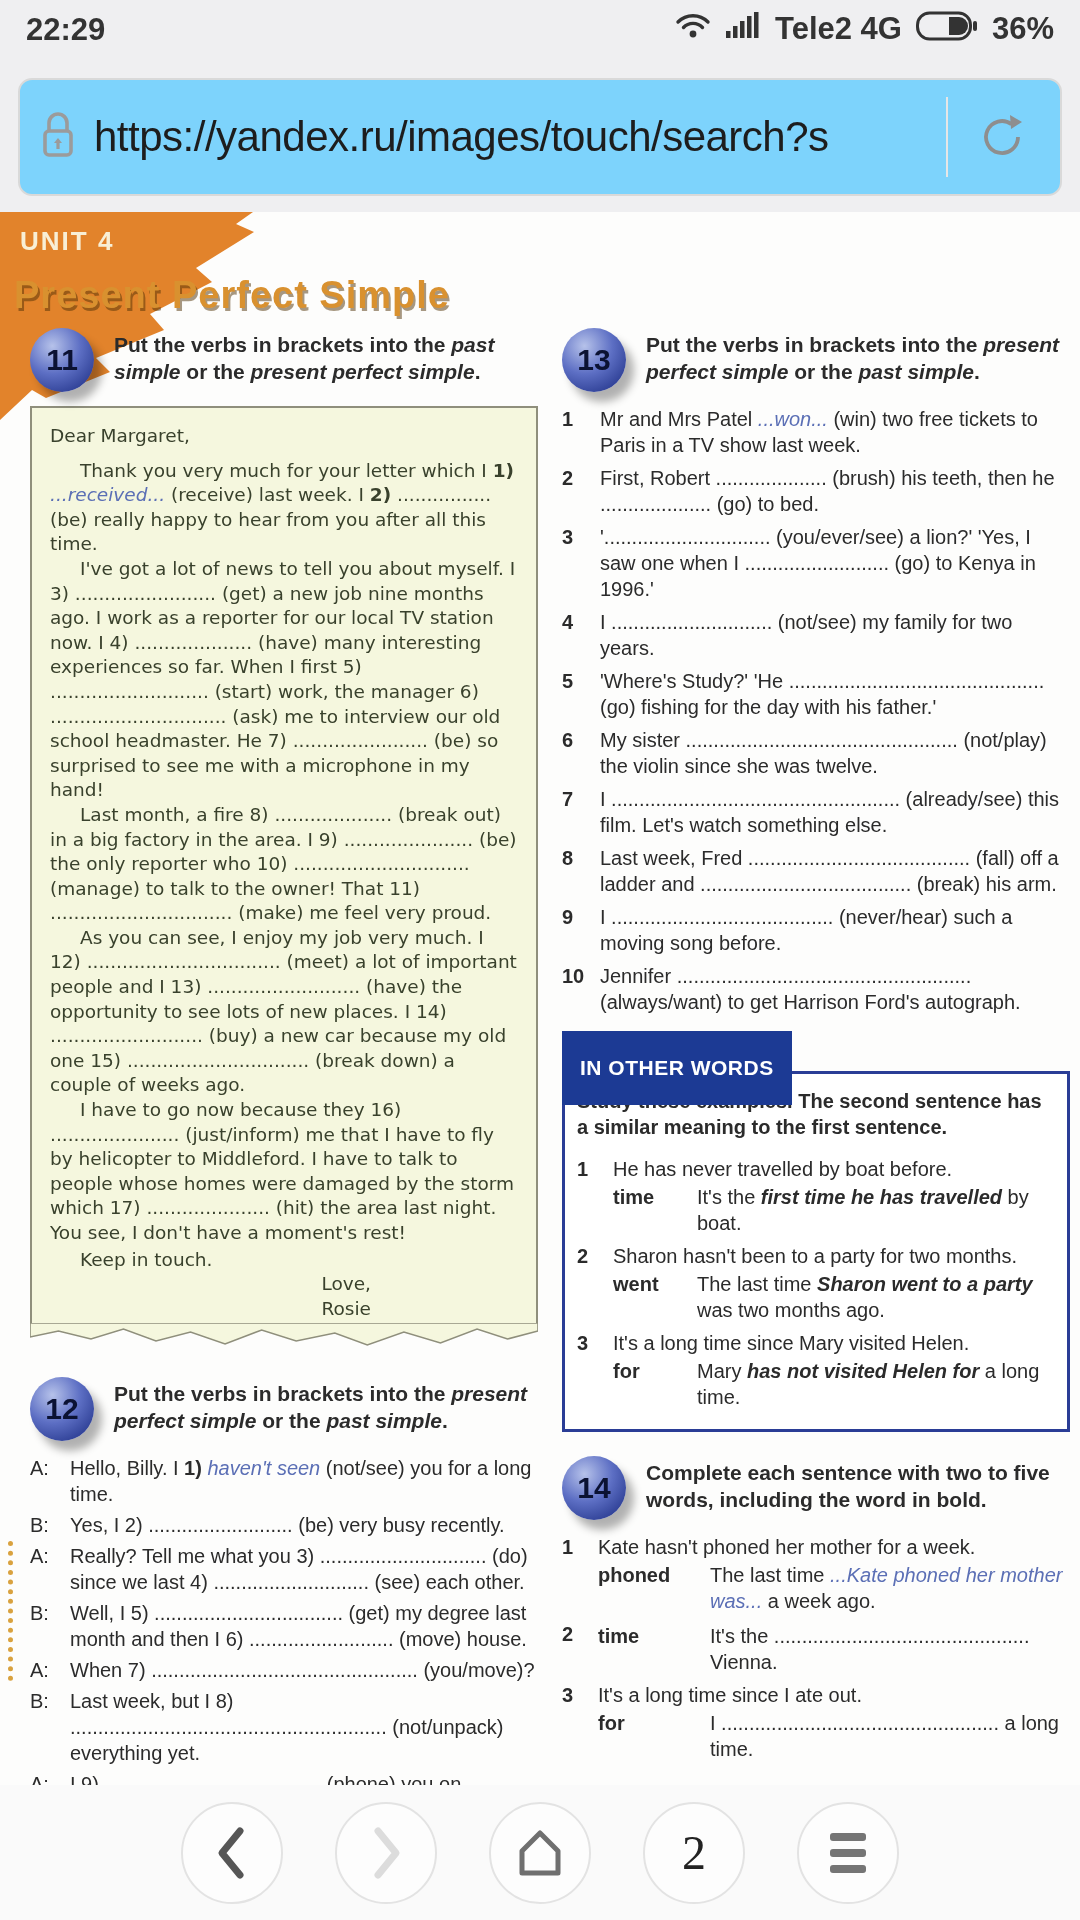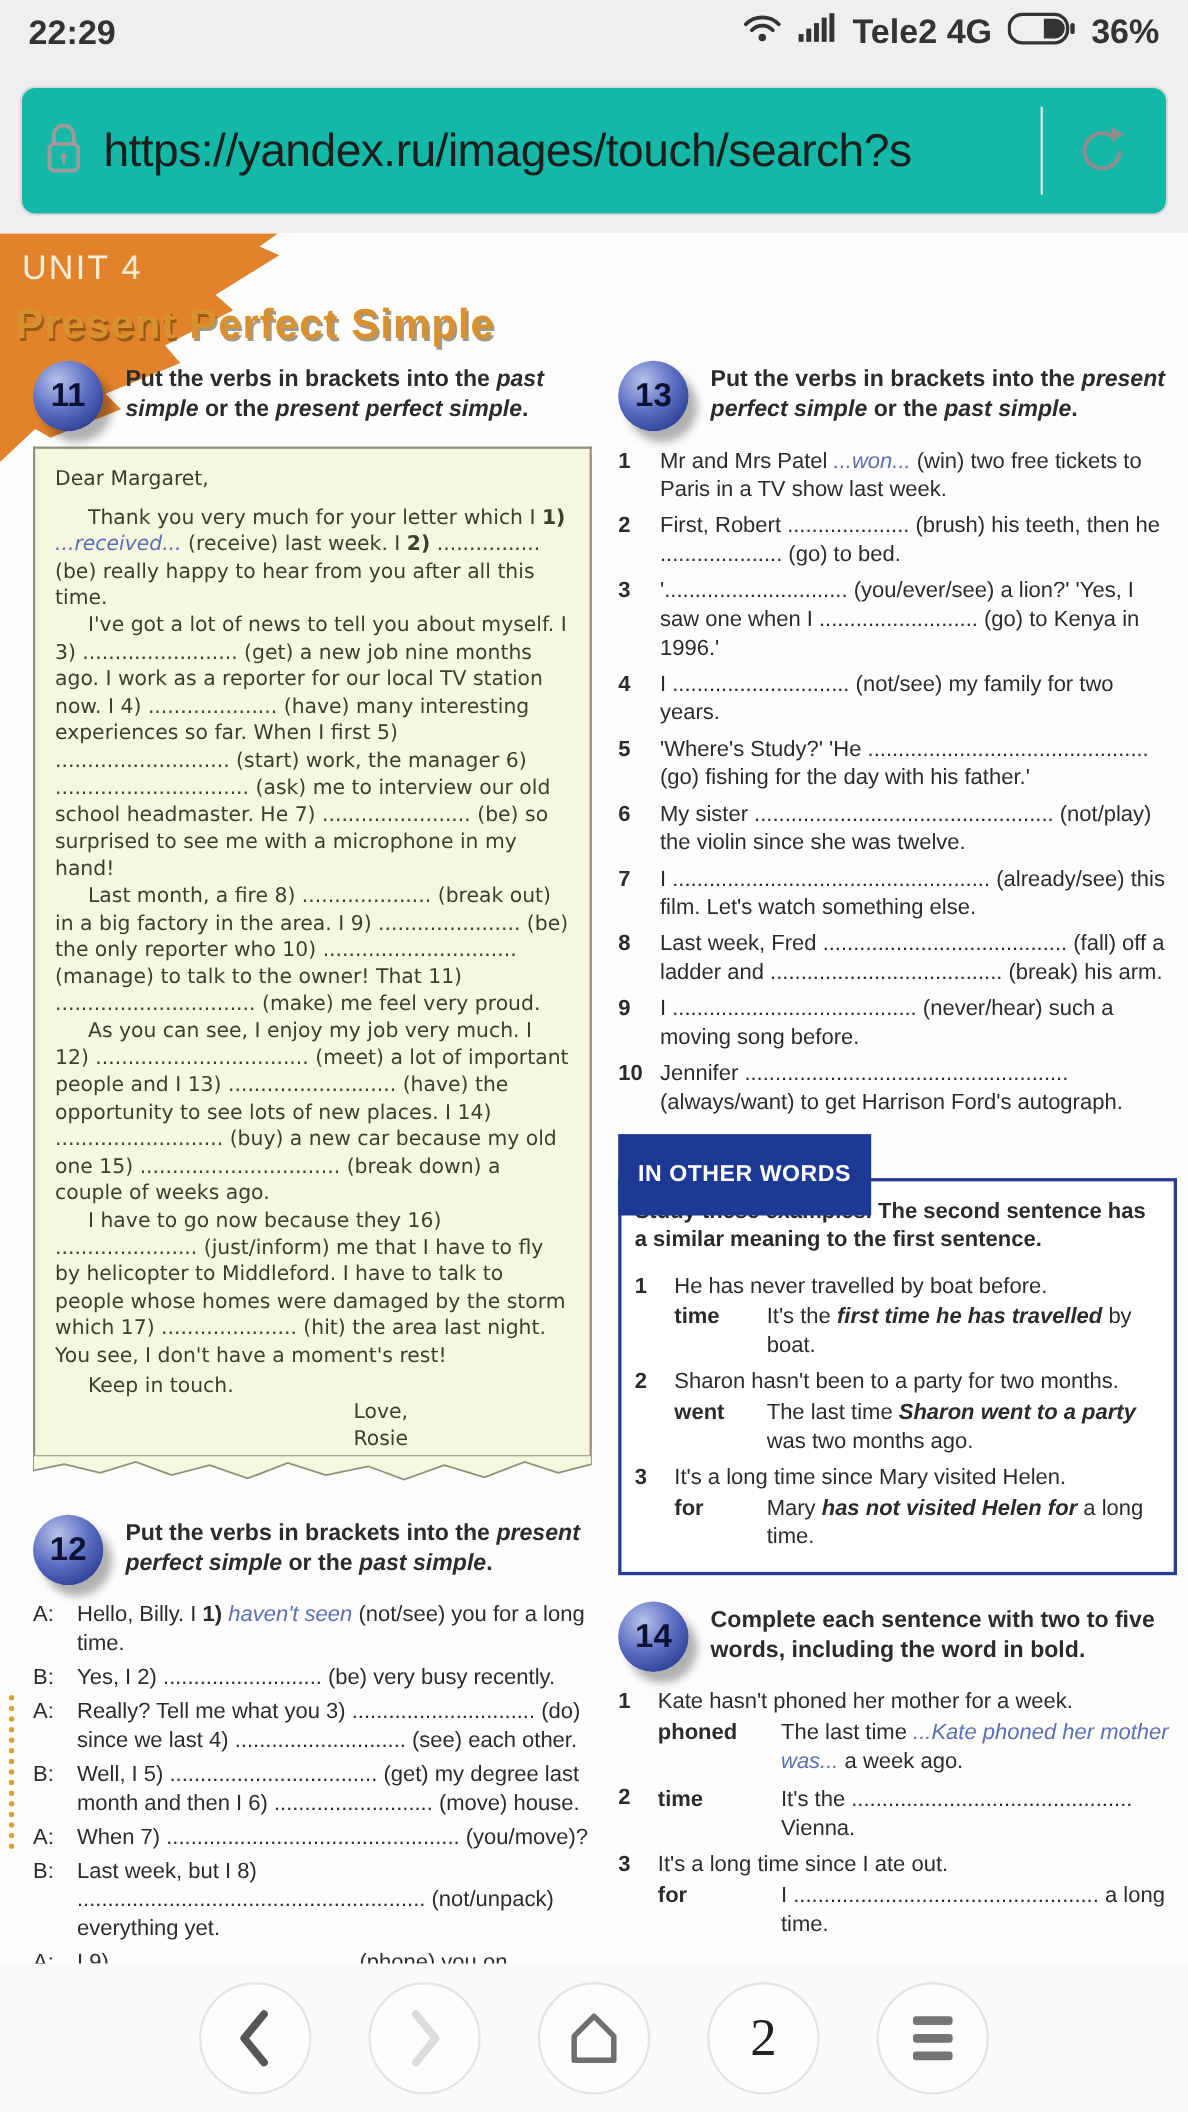--- a/index.html
+++ b/index.html
@@ -6,30 +6,30 @@
   body{width:1080px;height:1920px;position:relative;overflow:hidden;
        font-family:"Liberation Sans",sans-serif;background:#ffffff;color:#2b2b2b;}
 
   
   .status-bar{height:60px;background:#efeff1;display:flex;justify-content:space-between;
     align-items:center;padding:0 26px;font-size:31px;font-weight:700;color:#333;}
   .sb-right{display:flex;align-items:flex-start;gap:14px;}
 
   
   .url-area{background:#efeff1;padding:18px 18px 16px;}
-  .url-box{background:#14b8a6;border:2px solid #d9d9d9;border-radius:14px;height:114px;
+  .url-box{background:#7dd3fc;border:2px solid #d9d9d9;border-radius:14px;height:114px;
     display:flex;align-items:center;padding:0 8px 0 18px;}
   .url-text{flex:1;font-size:42px;color:#1d1d1d;white-space:nowrap;overflow:hidden;letter-spacing:-0.5px;}
   .refresh-area{border-left:2px solid #e6e6e6;height:80px;display:flex;align-items:center;
     padding:0 22px 0 26px;}
 
   
   .book{position:relative;height:1577px;background:#fdfdfc;overflow:hidden;}
   .corner-svg{position:absolute;top:0;left:0;}
-  .unit-label{position:absolute;top:14px;left:20px;font-size:31px;font-weight:400;
+  .unit-label{position:absolute;top:14px;left:20px;font-size:26px;font-weight:700;
     color:#f8efd6;letter-spacing:2px;text-align:right;}
   .unit-title{position:absolute;top:62px;left:14px;font-size:38px;font-weight:700;
     color:#d9912f;text-shadow:2px 3px 0 rgba(80,50,5,0.5);white-space:nowrap;letter-spacing:1px;}
 
   .cols{position:absolute;top:116px;left:0;right:0;display:flex;gap:24px;padding:0 10px 0 30px;}
   .col-left{width:508px;flex:none;}
   .col-right{flex:1;min-width:0;}
 
   .ex-header{display:flex;align-items:flex-start;gap:20px;margin-bottom:14px;}
   .ball{width:64px;height:64px;border-radius:50%;flex:none;

